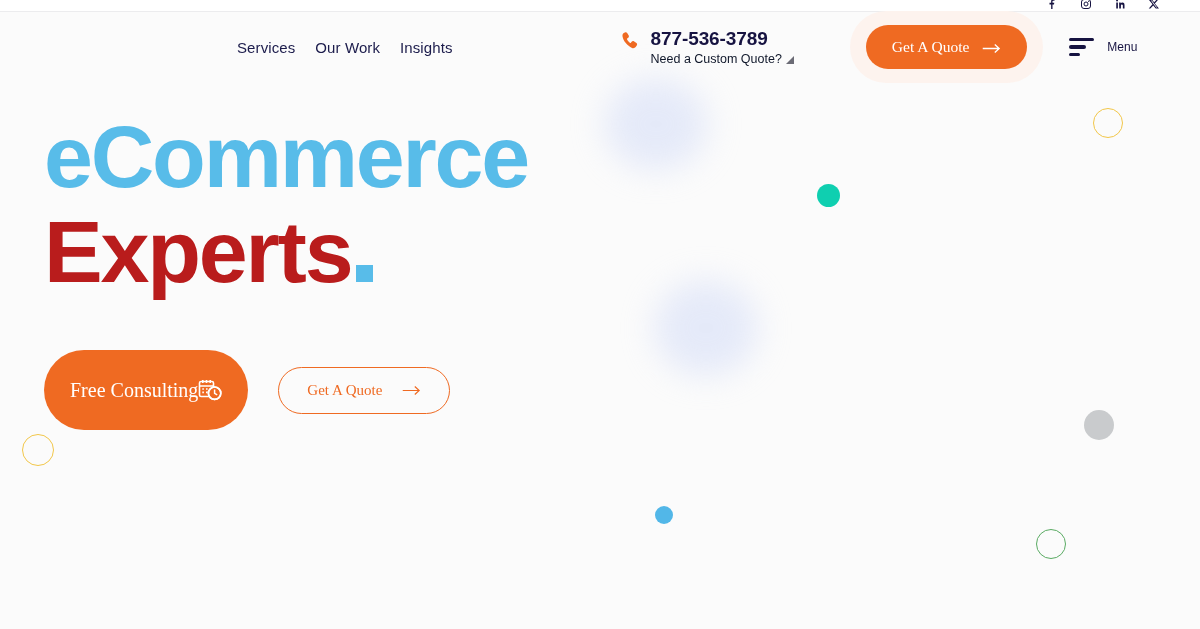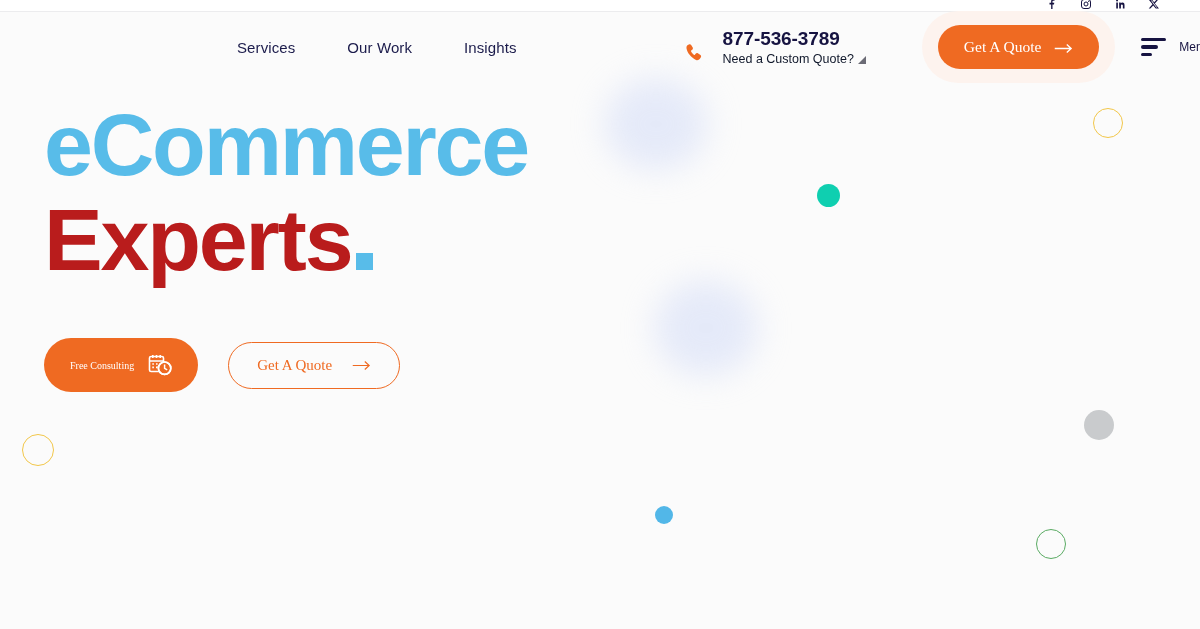--- a/index.html
+++ b/index.html
@@ -39,28 +39,28 @@
     padding-right:40px; gap:22px;
   }
   .soc { width:12px; height:14px; display:block; color:#161341; overflow:hidden; }
   .soc svg { display:block; }
 
   
   .header {
     position:absolute; left:0; top:13px; width:1200px; height:68px;
     display:flex; align-items:center;
   }
-  .nav { display:flex; align-items:center; gap:52px; margin-left:237px; }
+  .nav { display:flex; align-items:center; gap:20px; margin-left:237px; }
   .nav-link {
     font-size:15px; color:#1b1b4b; letter-spacing:.1px;
     text-decoration:none; white-space:nowrap; cursor:pointer;
   }
 
   .phone-block {
-    display:flex; align-items:flex-end; gap:19px;
+    display:flex; align-items:flex-start; gap:11px;
     margin-left:165px; cursor:pointer;
   }
   .phone-ico { width:22px; height:24px; color:#ef6a22; flex:none; }
   .phone-text { display:flex; flex-direction:column; line-height:1; }
   .phone-num {
     font-size:19px; font-weight:bold; color:#161341;
     letter-spacing:-.1px; white-space:nowrap;
   }
   .phone-sub {
     display:flex; align-items:flex-end; gap:4px;
@@ -91,39 +91,39 @@
     margin-left:26px; cursor:pointer;
   }
   .burger { display:flex; flex-direction:column; gap:4.5px; width:25px; }
   .burger i { display:block; height:3.2px; border-radius:2px; background:#161341; }
   .burger i:nth-child(1){ width:25px; }
   .burger i:nth-child(2){ width:17px; }
   .burger i:nth-child(3){ width:11px; }
   .menu-label { font-size:12px; color:#161341; }
 
   
-  .hero { position:absolute; left:44px; top:102px; width:640px; }
+  .hero { position:absolute; left:44px; top:114px; width:640px; }
   .h1 {
     font-weight:bold; letter-spacing:-2.2px; line-height:.98;
   }
   .h1-line1 { font-size:88px; color:#58bce9; }
   .h1-line2 { font-size:88px; color:#b91c1c; margin-top:9px; }
   .h1-dot {
     display:inline-block; width:17px; height:17px;
     background:#58bce9; margin-left:5px; vertical-align:baseline;
   }
   .lede {
     margin-top:49px; font-size:17.5px; line-height:1.36;
     color:#4c4c54; max-width:570px;
   }
 
   .cta-row { margin-top:55px; display:flex; align-items:center; gap:30px; }
   .btn-consult {
     background:#ef6a22; color:#fff; border:none;
-    font-size:10px; padding:15px 26px; gap:14px;
+    font-size:20px; padding:28px 26px; 
   }
   .cal-ico { width:24px; height:24px; flex:none; }
   .btn-outline {
     background:transparent; color:#ef6a22;
     border:1.6px solid #ef6a22;
     font-size:15px; padding:14px 28px; gap:20px;
   }
 </style>
 </head>
 <body>

